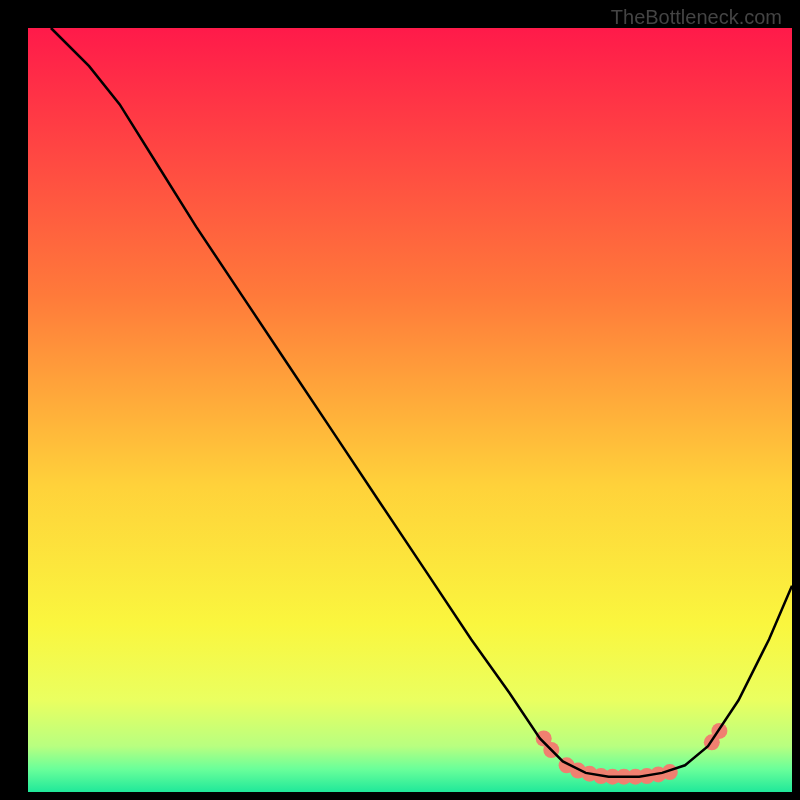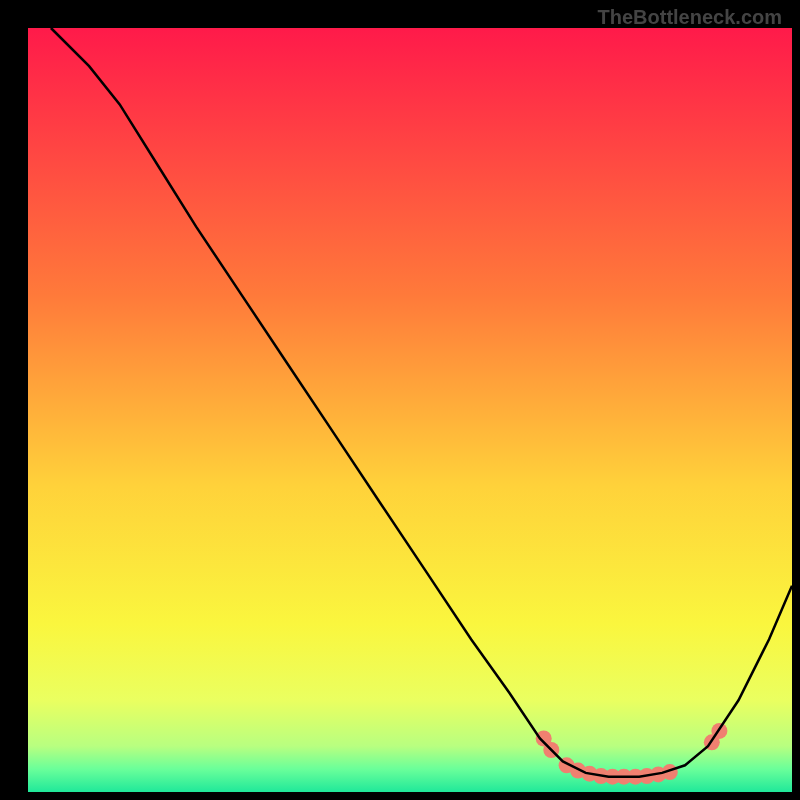--- a/index.html
+++ b/index.html
@@ -17,21 +17,21 @@
     left: 0;
     width: 800px;
     height: 800px;
   }
   .watermark {
     position: absolute;
     top: 6px;
     right: 18px;
     color: #444;
     font-size: 20px;
-    font-weight: bold;
+    font-weight: normal;
     z-index: 10;
   }
   svg {
     display: block;
   }
 </style>
 </head>
 <body>
 
 <div class="chart-container">

